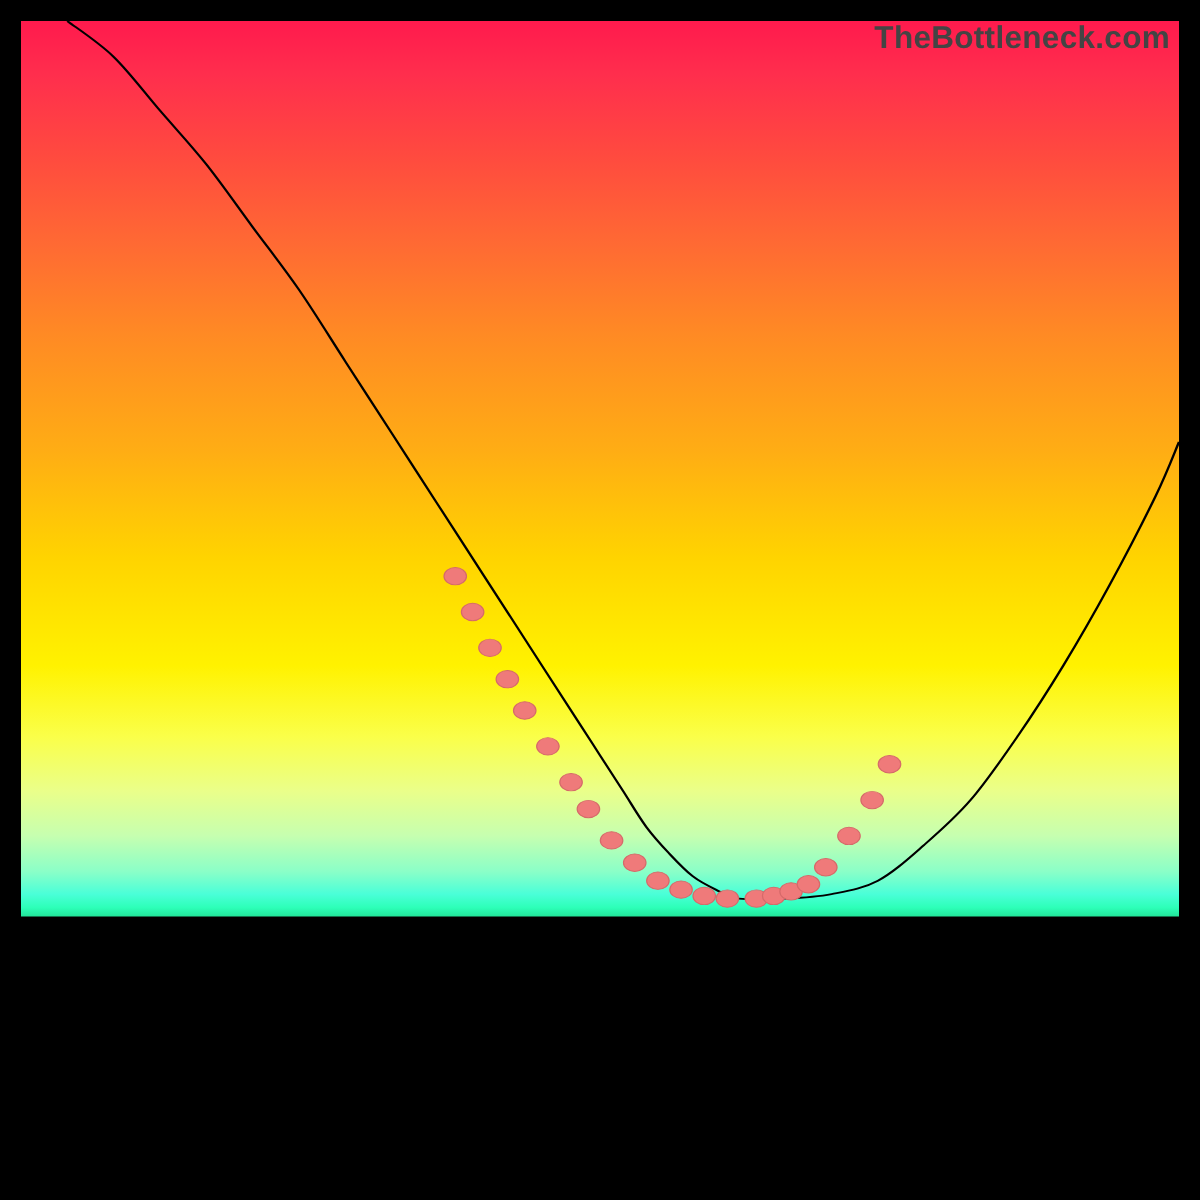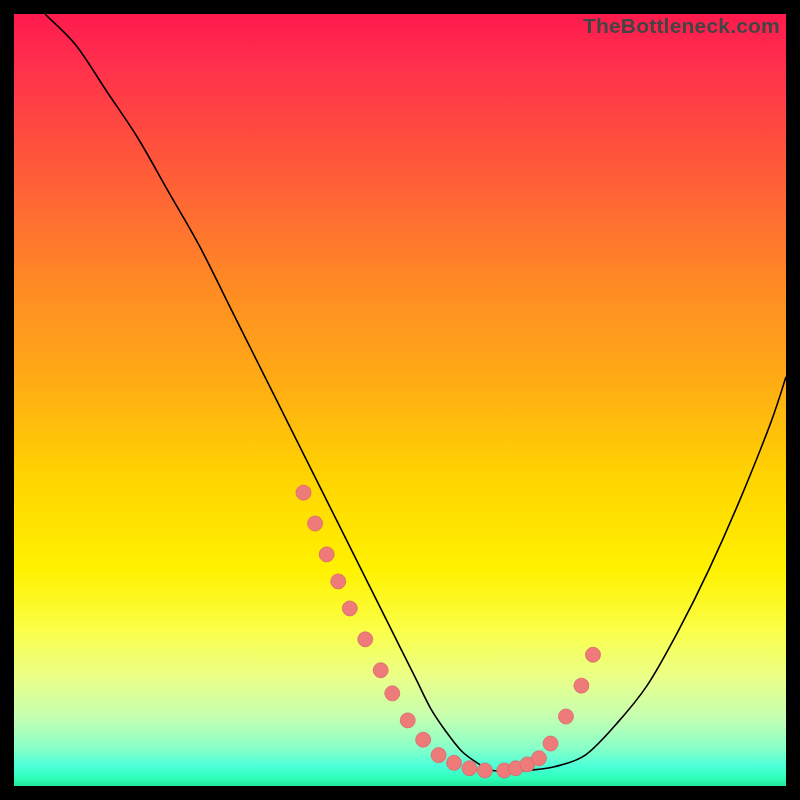--- a/index.html
+++ b/index.html
@@ -8,21 +8,21 @@
     position: relative;
     width: 800px;
     height: 800px;
     background: #000;
   }
   .plot-area {
     position: absolute;
     left: 14px;
     top: 14px;
     width: 772px;
-    height: 772px;
+    height: 597px;
     background: linear-gradient(to bottom,
       #ff1a4d 0%,
       #ff2e4d 6%,
       #ff4a3f 15%,
       #ff6a33 25%,
       #ff8a24 35%,
       #ffad14 48%,
       #ffd400 60%,
       #fff200 72%,
       #faff4a 80%,

